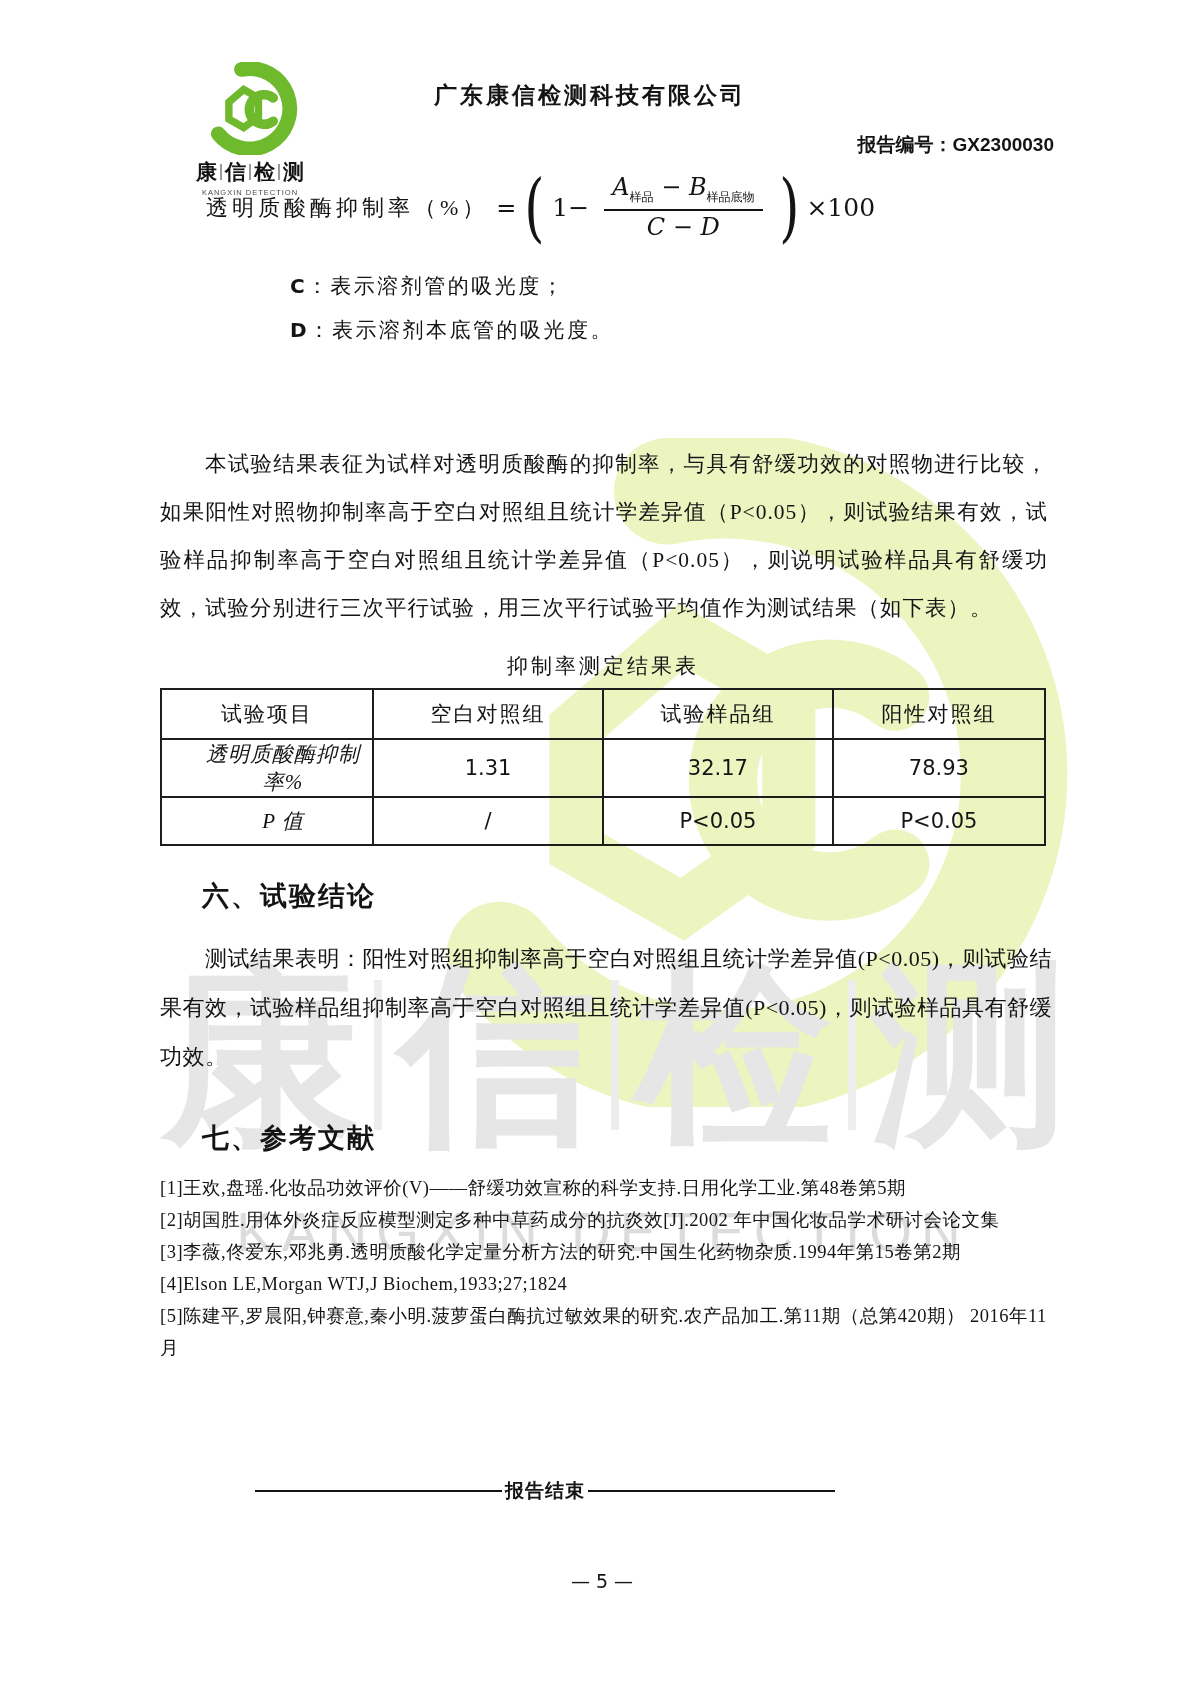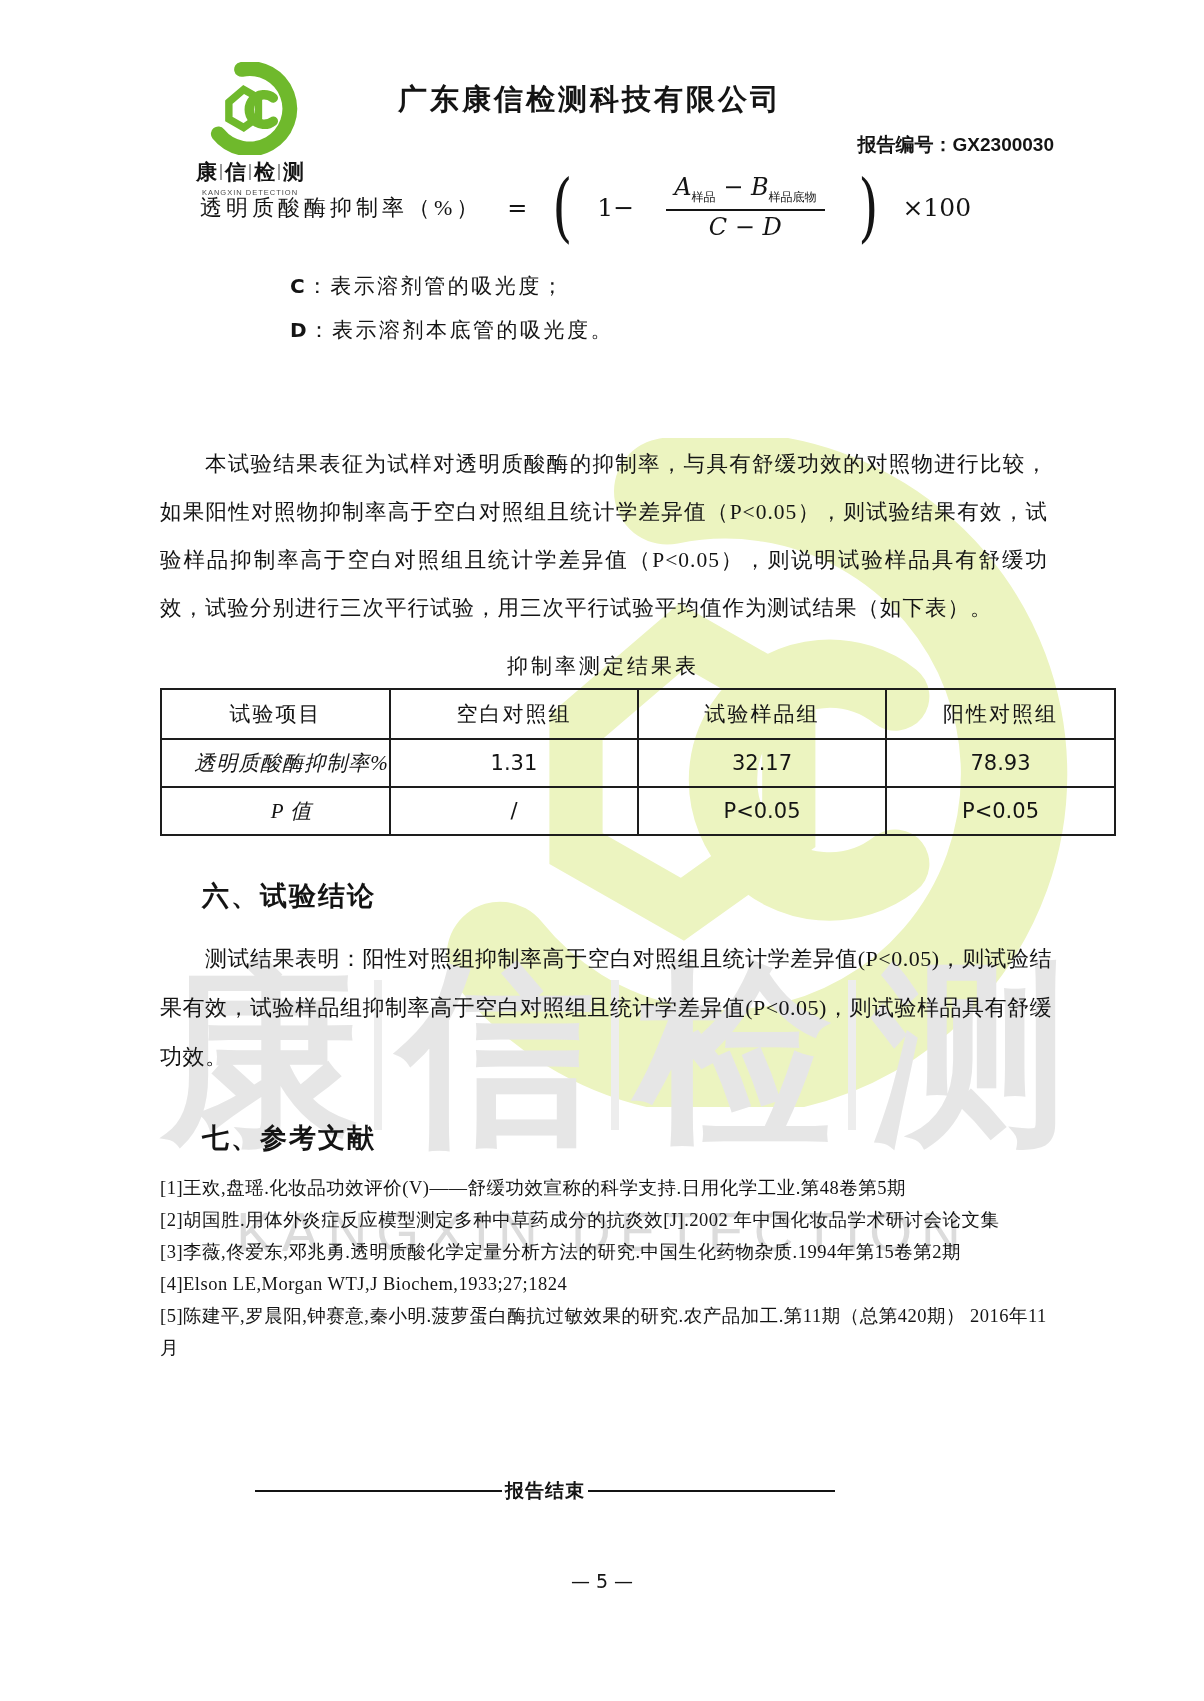--- a/index.html
+++ b/index.html
@@ -20,26 +20,26 @@
 
   
   .logo { position:absolute; left:182px; top:62px; width:136px; text-align:center; z-index:1; }
   .logo svg { display:block; margin:0 auto; }
   .logo-cn { display:flex; justify-content:center; align-items:center; gap:3px; margin-top:3px;
              font-family:"Liberation Sans",sans-serif; font-weight:bold; font-size:21px; }
   .logo-cn .lsep { width:2px; height:16px; background:#9a9a9a; }
   .logo-en { margin-top:2px; font-family:"Liberation Sans",sans-serif; font-size:7.5px;
              letter-spacing:1px; color:#4a4a4a; }
   .company { position:absolute; left:320px; top:80px; width:540px; z-index:1; text-align:center;
-             font-size:29px; font-weight:bold; letter-spacing:3px; }
+             font-size:23px; font-weight:bold; letter-spacing:3px; }
   .report-no { position:absolute; top:132px; right:150px; z-index:1; font-weight:bold;
                font-size:19px; font-family:"Liberation Sans","DejaVu Sans",sans-serif; }
 
   
-  .formula { position:absolute; left:200px; top:172px; z-index:1; display:flex; align-items:center;gap:17px; }
+  .formula { position:absolute; left:206px; top:172px; z-index:1; display:flex; align-items:center; }
   .f-lhs   { font-size:22px; letter-spacing:4px; }
   .f-eq    { font-size:24px; margin:0 4px 0 8px; font-family:"DejaVu Serif",serif; }
   .f-paren { font-size:74px; font-weight:300; line-height:0.85; transform:scaleX(0.7);
              font-family:"DejaVu Serif",serif; }
   .f-one   { font-size:25px; margin:0 3px; font-family:"DejaVu Serif",serif; }
   .frac    { display:inline-flex; flex-direction:column; align-items:center; margin:0 12px;
              font-family:"DejaVu Serif",serif; }
   .frac .num, .frac .den { font-size:24px; padding:1px 8px 3px; }
   .frac .den { padding-top:2px; font-style:italic; }
   .frac i  { font-style:italic; }
@@ -56,21 +56,21 @@
   .def-var sub{ font-size:11px; font-weight:normal; }
   .def-text   { letter-spacing:2.5px; }
 
   
   .method { position:absolute; left:160px; top:440px; width:888px; z-index:1; font-size:21.5px;
             line-height:48px; text-indent:45px; text-align:justify; letter-spacing:1px; }
 
   
   .tbl-title { position:absolute; left:160px; top:652px; width:886px; z-index:1; text-align:center;
                font-size:21px; letter-spacing:3px; }
-  table.results { position:absolute; left:160px; top:688px; width:956px; z-index:1;
+  table.results { position:absolute; left:160px; top:688px; width:886px; z-index:1;
                   border-collapse:collapse; table-layout:fixed; }
   .results th, .results td { border:2px solid #1d1d1d; text-align:center; vertical-align:middle;
                              font-weight:normal; background:transparent; }
   .results th { height:50px; font-size:21px; letter-spacing:2px; }
   .results td { height:48px; font-size:21px; }
   .row-label  { font-style:italic; letter-spacing:1px;padding-left:32px; }
   .num-cell   { font-family:"DejaVu Sans","Liberation Sans",sans-serif; font-size:20px;border-radius:11px; }
 
   
   .h-sec { position:absolute; left:166px; z-index:1; font-size:27px; font-weight:bold;

